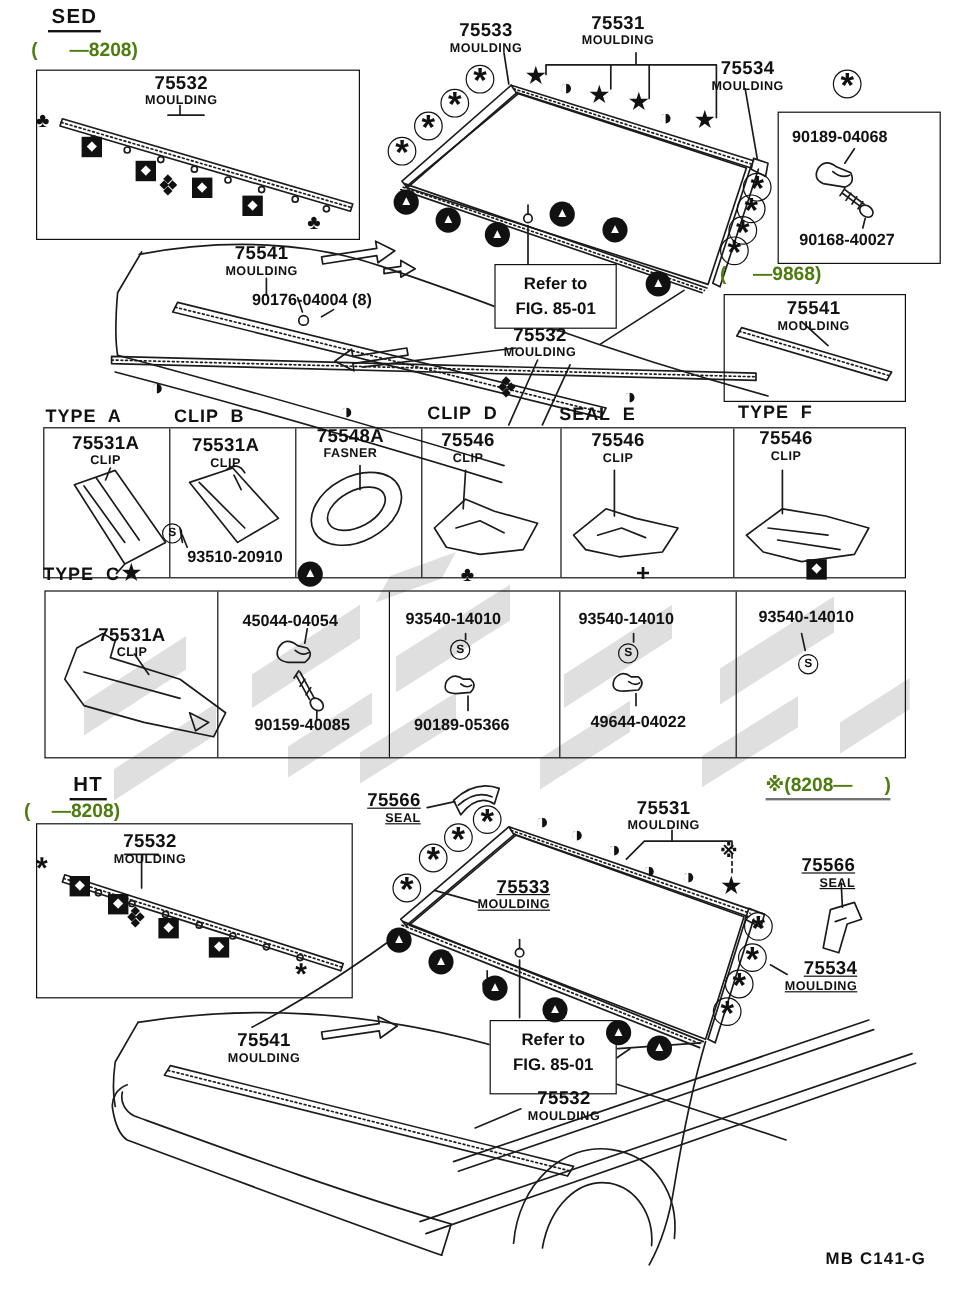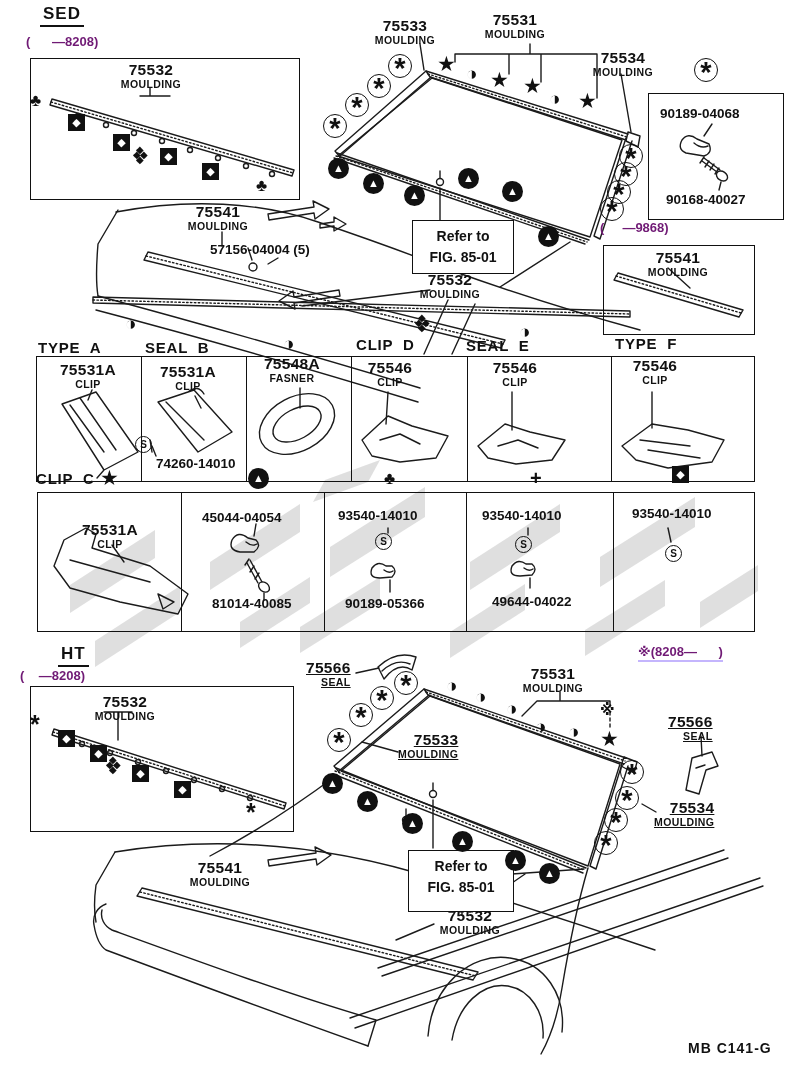--- a/index.html
+++ b/index.html
@@ -6,22 +6,22 @@
   .page{position:relative;width:800px;height:1084px;background:#fff;overflow:hidden;
         font-family:"Liberation Sans","DejaVu Sans",sans-serif;color:#111;}
   svg.art{position:absolute;left:0;top:0;z-index:1;}
   .pl{position:absolute;text-align:center;font-weight:bold;color:#111;line-height:1.08;white-space:nowrap;z-index:4;}
   .pl .n{display:block;font-size:15.5px;letter-spacing:.3px;}
   .pl .m{display:block;font-size:10.5px;letter-spacing:.4px;}
   .pl.la{text-align:right;text-decoration:underline;}
   .pn{position:absolute;font-weight:bold;font-size:13.5px;color:#111;white-space:nowrap;z-index:4;}
   .th{position:absolute;font-weight:bold;font-size:15px;color:#111;letter-spacing:.8px;white-space:pre;z-index:4;}
   .ttl{position:absolute;font-weight:bold;font-size:17px;color:#111;border-bottom:2.2px solid #111;padding:0 3px 1px;z-index:4;letter-spacing:1px;}
-  .rng{position:absolute;font-weight:bold;font-size:13px;color:#701a75;white-space:pre;z-index:4;}
-  .rng.u{border-bottom:2px solid #c4b5fd;padding-bottom:1px;}
+  .rng{position:absolute;font-weight:bold;font-size:16px;color:#4d7c0f;white-space:pre;z-index:4;}
+  .rng.u{border-bottom:2px solid #737373;padding-bottom:1px;}
   .box{position:absolute;border:1.7px solid #111;background:transparent;z-index:2;}
   .refer{position:absolute;border:1.7px solid #111;background:#fff;z-index:4;text-align:center;
          font-weight:bold;font-size:14px;line-height:1.5;padding-top:5px;}
   .vdiv{position:absolute;top:0;bottom:0;border-left:1.7px solid #111;}
   .sym{position:absolute;z-index:4;color:#111;line-height:1;}
   .sym-half{font-size:19px;}
   .sym-star{font-size:21px;}
   .sym-club{font-size:17px;}
   .sym-plus{font-size:20px;font-weight:900;}
   .sym-ref{font-size:15px;font-weight:bold;}
@@ -244,69 +244,69 @@
 <div class="pn" style="left:666px;top:192px;">90168-40027</div>
 <div class="rng" style="left:600px;top:220px;">(     —9868)</div>
 <div class="pl" style="left:628px;top:250px;width:100px;">
   <span class="n">75541</span>
   <span class="m">MOULDING</span>
 </div>
 <div class="pl" style="left:168px;top:204px;width:100px;">
   <span class="n">75541</span>
   <span class="m">MOULDING</span>
 </div>
-<div class="pn" style="left:210px;top:242px;">57156-04004 (5)</div>
+<div class="pn" style="left:210px;top:242px;">90176-04004 (8)</div>
 <div class="refer" style="left:412px;top:220px;width:100px;height:47px;">
   <span>Refer to</span><br>
   <span>FIG. 85-01</span>
 </div>
 <div class="pl" style="left:400px;top:272px;width:100px;">
   <span class="n">75532</span>
   <span class="m">MOULDING</span>
 </div>
 
 <div class="th" style="left:38px;top:339px;">TYPE  A</div>
-<div class="th" style="left:145px;top:339px;">SEAL  B</div>
+<div class="th" style="left:145px;top:339px;">CLIP  B</div>
 <div class="th" style="left:356px;top:336px;">CLIP  D</div>
 <div class="th" style="left:466px;top:337px;">SEAL  E</div>
 <div class="th" style="left:615px;top:335px;text-align:center;">TYPE  F</div>
 
 <div class="pl" style="left:52px;top:362px;width:72px;">
   <span class="n">75531A</span>
   <span class="m">CLIP</span>
 </div>
 <div class="pl" style="left:152px;top:364px;width:72px;">
   <span class="n">75531A</span>
   <span class="m">CLIP</span>
 </div>
-<div class="pn" style="left:156px;top:456px;">74260-14010</div>
+<div class="pn" style="left:156px;top:456px;">93510-20910</div>
 <div class="pl" style="left:250px;top:356px;width:84px;">
   <span class="n">75548A</span>
   <span class="m">FASNER</span>
 </div>
 <div class="pl" style="left:355px;top:360px;width:70px;">
   <span class="n">75546</span>
   <span class="m">CLIP</span>
 </div>
 <div class="pl" style="left:480px;top:360px;width:70px;">
   <span class="n">75546</span>
   <span class="m">CLIP</span>
 </div>
 <div class="pl" style="left:620px;top:358px;width:70px;">
   <span class="n">75546</span>
   <span class="m">CLIP</span>
 </div>
 
-<div class="th" style="left:36px;top:470px;">CLIP  C</div>
+<div class="th" style="left:36px;top:470px;">TYPE  C</div>
 <div class="pl" style="left:70px;top:522px;width:80px;">
   <span class="n">75531A</span>
   <span class="m">CLIP</span>
 </div>
 <div class="pn" style="left:202px;top:510px;">45044-04054</div>
-<div class="pn" style="left:212px;top:596px;">81014-40085</div>
+<div class="pn" style="left:212px;top:596px;">90159-40085</div>
 <div class="pn" style="left:338px;top:508px;">93540-14010</div>
 <div class="pn" style="left:345px;top:596px;">90189-05366</div>
 <div class="pn" style="left:482px;top:508px;">93540-14010</div>
 <div class="pn" style="left:492px;top:594px;">49644-04022</div>
 <div class="pn" style="left:632px;top:506px;">93540-14010</div>
 
 <div class="ttl" style="left:58px;top:644px;">HT</div>
 <div class="rng" style="left:20px;top:668px;">(    —8208)</div>
 <div class="pl" style="left:82px;top:694px;width:86px;">
   <span class="n">75532</span>

